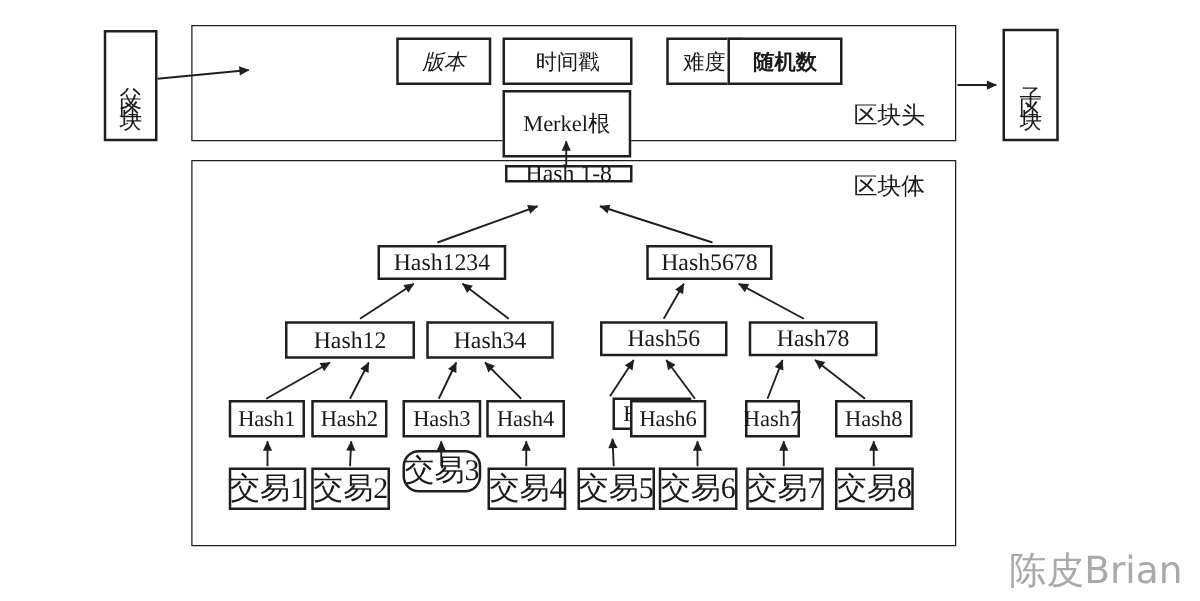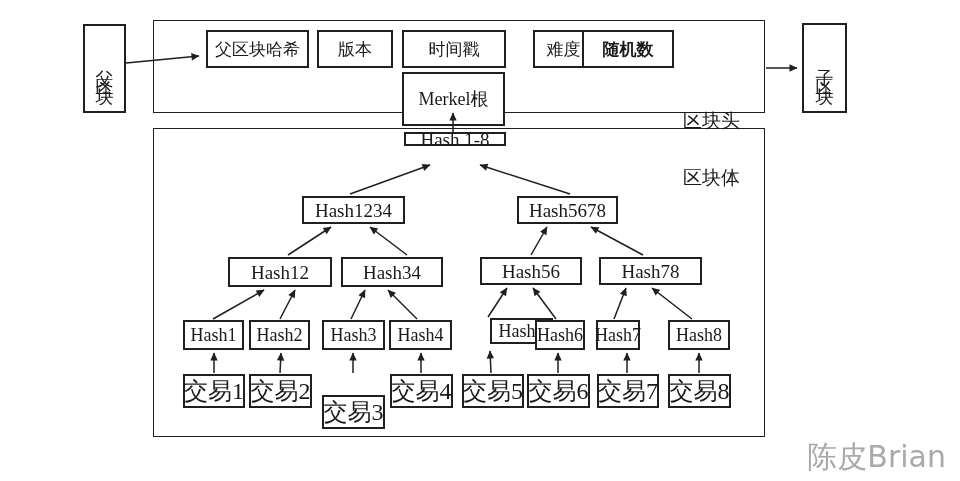--- a/index.html
+++ b/index.html
@@ -15,41 +15,40 @@
     display:flex;align-items:center;justify-content:center;
     font-size:18px;line-height:1;white-space:nowrap;
   }
   .field{font-size:17px;}
   .tree-big{font-size:19px;}
   .tx{font-size:24px;}
   .side-box{
     writing-mode:vertical-rl;text-orientation:upright;letter-spacing:9px;font-size:18px;
   }
   .zone-label{
-    position:absolute;font-size:19px;line-height:1;white-space:nowrap;margin-top:28px;
+    position:absolute;font-size:19px;line-height:1;white-space:nowrap;
   }
   .arrows{position:absolute;left:0;top:0;pointer-events:none;z-index:5;}
   .watermark{
     position:absolute;right:14px;bottom:8px;font-size:30px;line-height:1.1;
     color:#a9a9a9;font-family:"DejaVu Sans","Liberation Sans",sans-serif;
   }
 </style>
 </head>
 <body>
 
 <div class="stage">
 
   <div class="container" style="left:153px;top:20px;width:612px;height:93px;"></div>
   <div class="container" style="left:153px;top:128px;width:612px;height:309px;"></div>
 
   <div class="box side-box" style="left:83px;top:24px;width:43px;height:89px;">父区块</div>
   <div class="box side-box" style="left:802px;top:23px;width:45px;height:90px;">子区块</div>
 
-  <div class="box field" style="left:206px;top:30px;width:103px;height:38px;">父区块哈希</div>
-  <div class="box field" style="left:317px;top:30px;width:76px;height:38px;">版本</div>
+  <div class="box field" style="left:317px;top:30px;width:76px;height:38px;font-style:italic;">版本</div>
   <div class="box field" style="left:402px;top:30px;width:104px;height:38px;">时间戳</div>
   <div class="box field" style="left:513px;top:30px;width:61px;height:38px;margin-left:20px;">难度</div>
   <div class="box field" style="left:582px;top:30px;width:92px;height:38px;font-weight:bold;">随机数</div>
   <div class="box" style="left:402px;top:72px;width:103px;height:54px;">Merkel根</div>
 
   <div class="zone-label" style="left:683px;top:83px;">区块头</div>
   <div class="zone-label" style="left:683px;top:140px;">区块体</div>
 
   <div class="box tree-big" style="left:404px;top:132px;width:102px;height:14px;">Hash 1-8</div>
 
@@ -59,27 +58,27 @@
   <div class="box tree-big" style="left:228px;top:257px;width:104px;height:30px;">Hash12</div>
   <div class="box tree-big" style="left:341px;top:257px;width:102px;height:30px;">Hash34</div>
   <div class="box tree-big" style="left:480px;top:257px;width:102px;height:28px;">Hash56</div>
   <div class="box tree-big" style="left:599px;top:257px;width:103px;height:28px;">Hash78</div>
 
   <div class="box" style="left:183px;top:320px;width:61px;height:30px;">Hash1</div>
   <div class="box" style="left:249px;top:320px;width:61px;height:30px;">Hash2</div>
   <div class="box" style="left:322px;top:320px;width:63px;height:30px;">Hash3</div>
   <div class="box" style="left:389px;top:320px;width:63px;height:30px;">Hash4</div>
   <div class="box" style="left:457px;top:318px;width:63px;height:26px;margin-left:33px;">Hash5</div>
-  <div class="box" style="left:535px;top:320px;width:50px;height:30px;">Hash6</div>
+  <div class="box" style="left:504px;top:320px;width:61px;height:30px;">Hash6</div>
   <div class="box" style="left:596px;top:320px;width:44px;height:30px;">Hash7</div>
   <div class="box" style="left:668px;top:320px;width:62px;height:30px;">Hash8</div>
 
   <div class="box tx" style="left:183px;top:374px;width:62px;height:34px;">交易1</div>
   <div class="box tx" style="left:249px;top:374px;width:63px;height:34px;">交易2</div>
-  <div class="box tx" style="left:322px;top:395px;width:63px;height:34px;">交易3</div>
+  <div class="box tx" style="left:322px;top:360px;width:63px;height:34px;border-radius:13px;">交易3</div>
   <div class="box tx" style="left:390px;top:374px;width:63px;height:34px;">交易4</div>
   <div class="box tx" style="left:462px;top:374px;width:62px;height:34px;">交易5</div>
   <div class="box tx" style="left:527px;top:374px;width:63px;height:34px;">交易6</div>
   <div class="box tx" style="left:597px;top:374px;width:62px;height:34px;">交易7</div>
   <div class="box tx" style="left:668px;top:374px;width:63px;height:34px;">交易8</div>
 
   <svg class="arrows" width="960" height="481" viewBox="0 0 960 481">
     <defs>
       <marker id="ah" markerWidth="10" markerHeight="9" refX="8" refY="4.5" orient="auto" markerUnits="userSpaceOnUse">
         <path d="M0.5,0.8 L8.5,4.5 L0.5,8.2 z" fill="#1f1f1f"></path>

